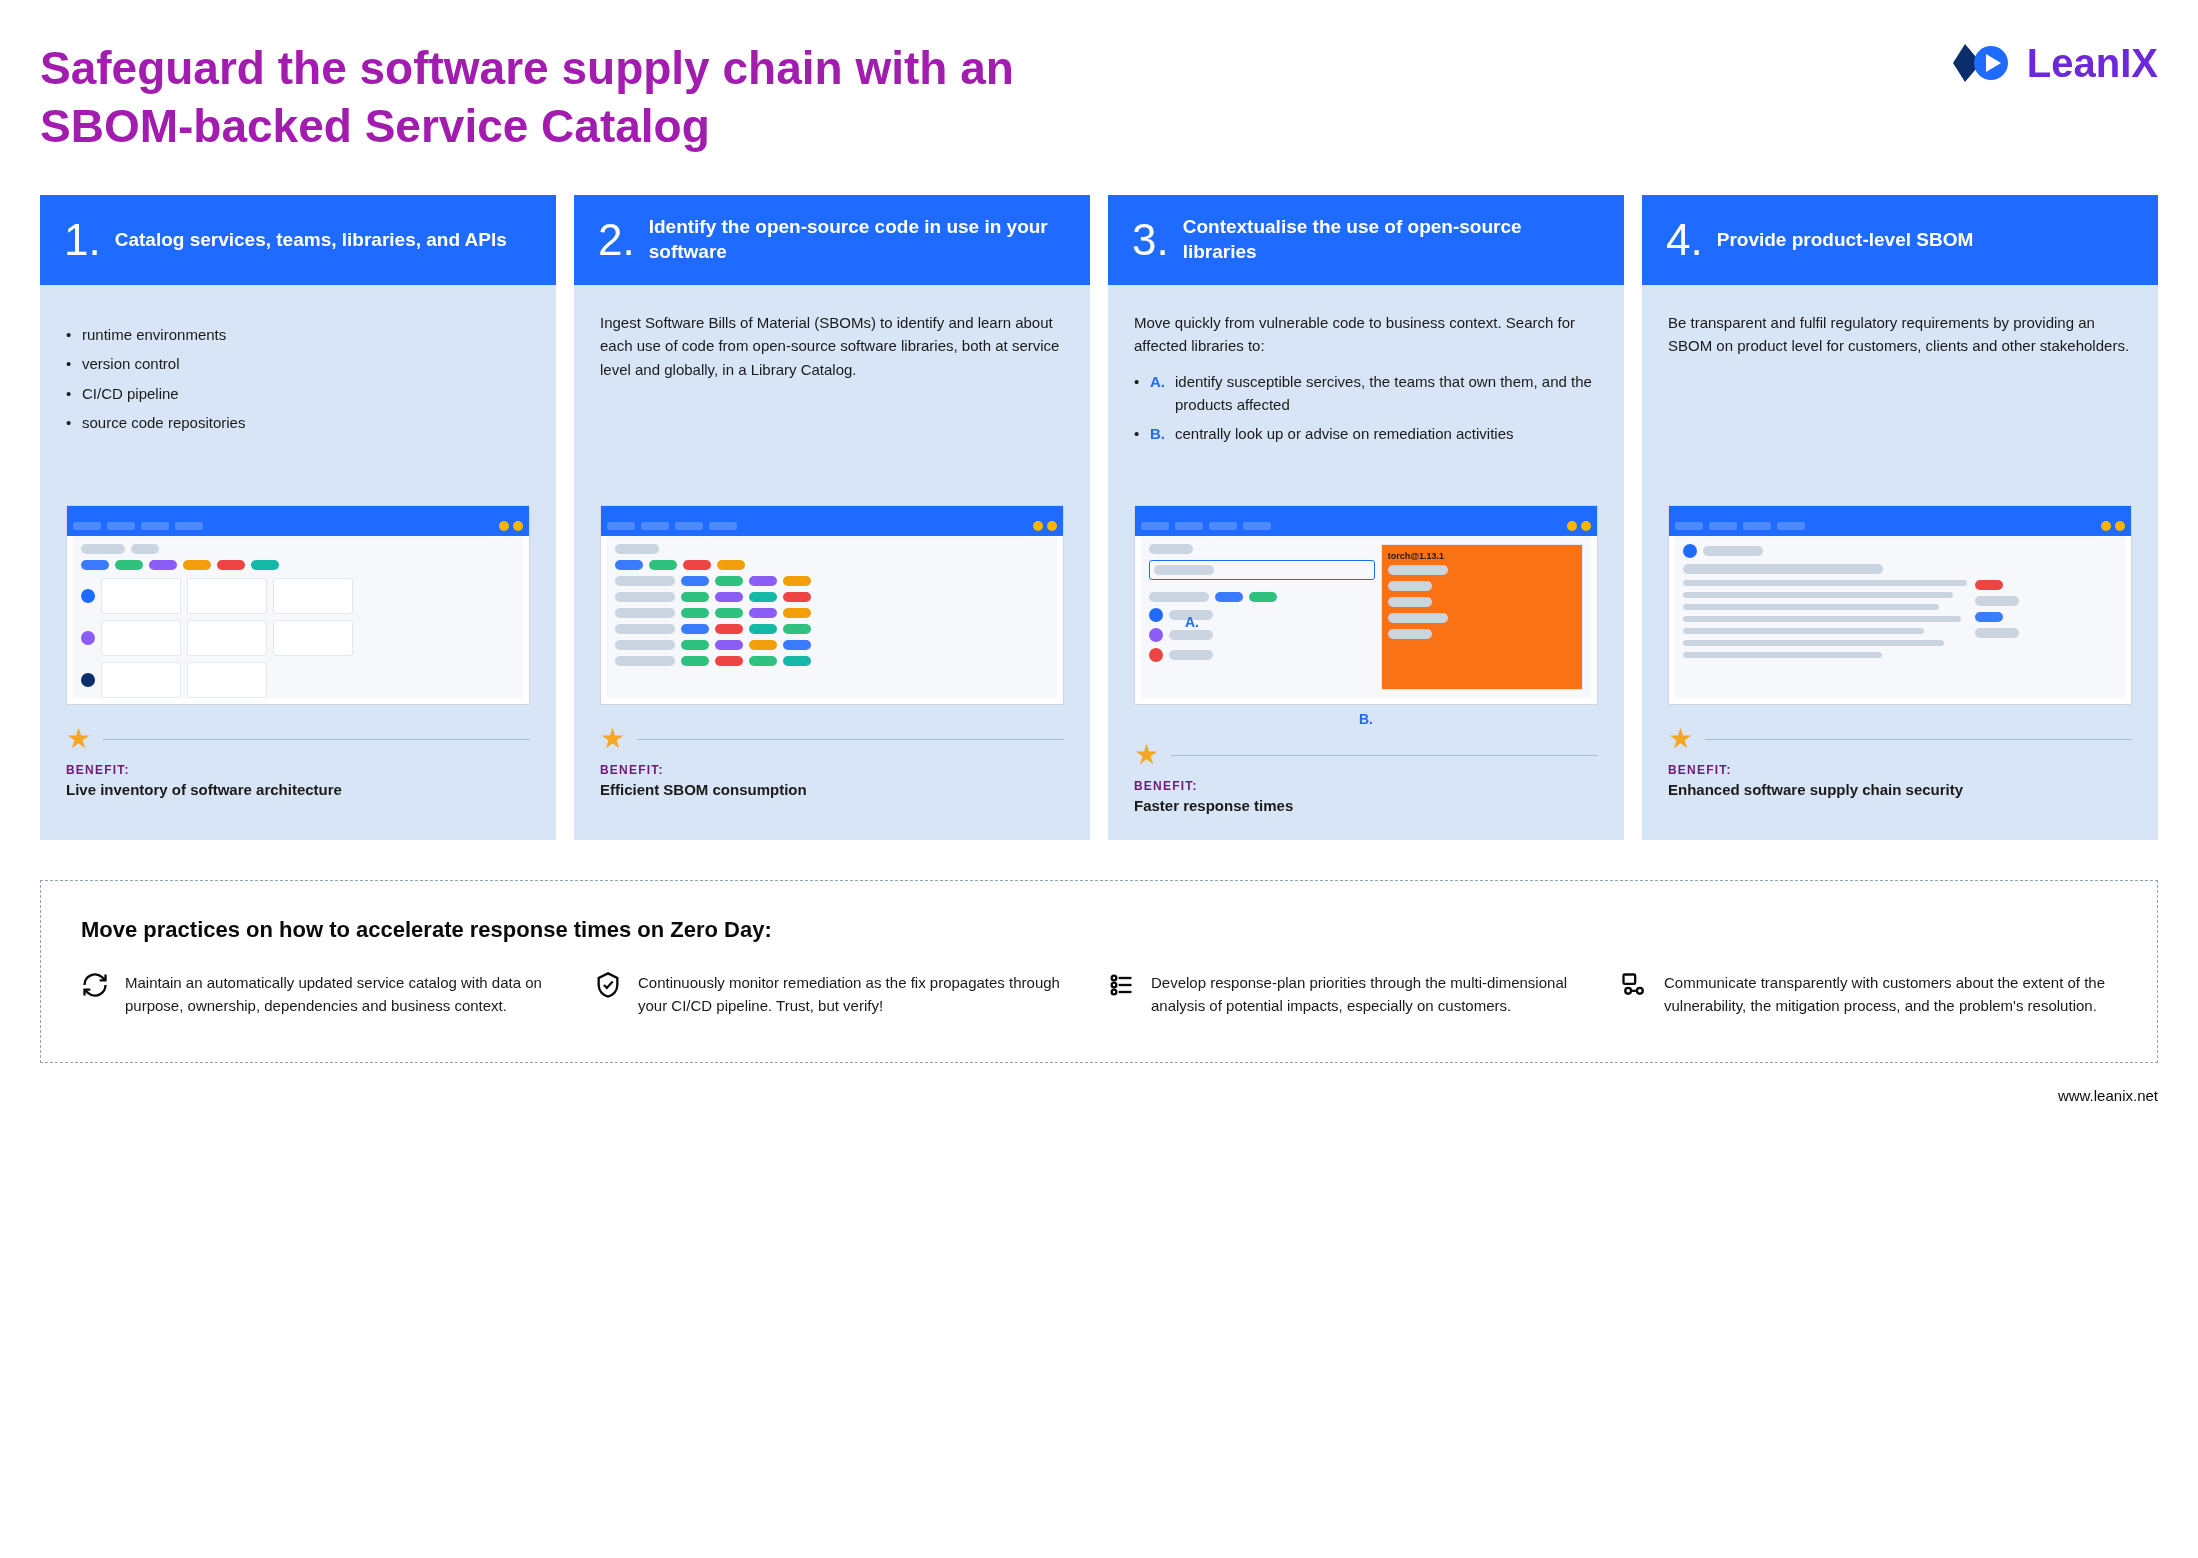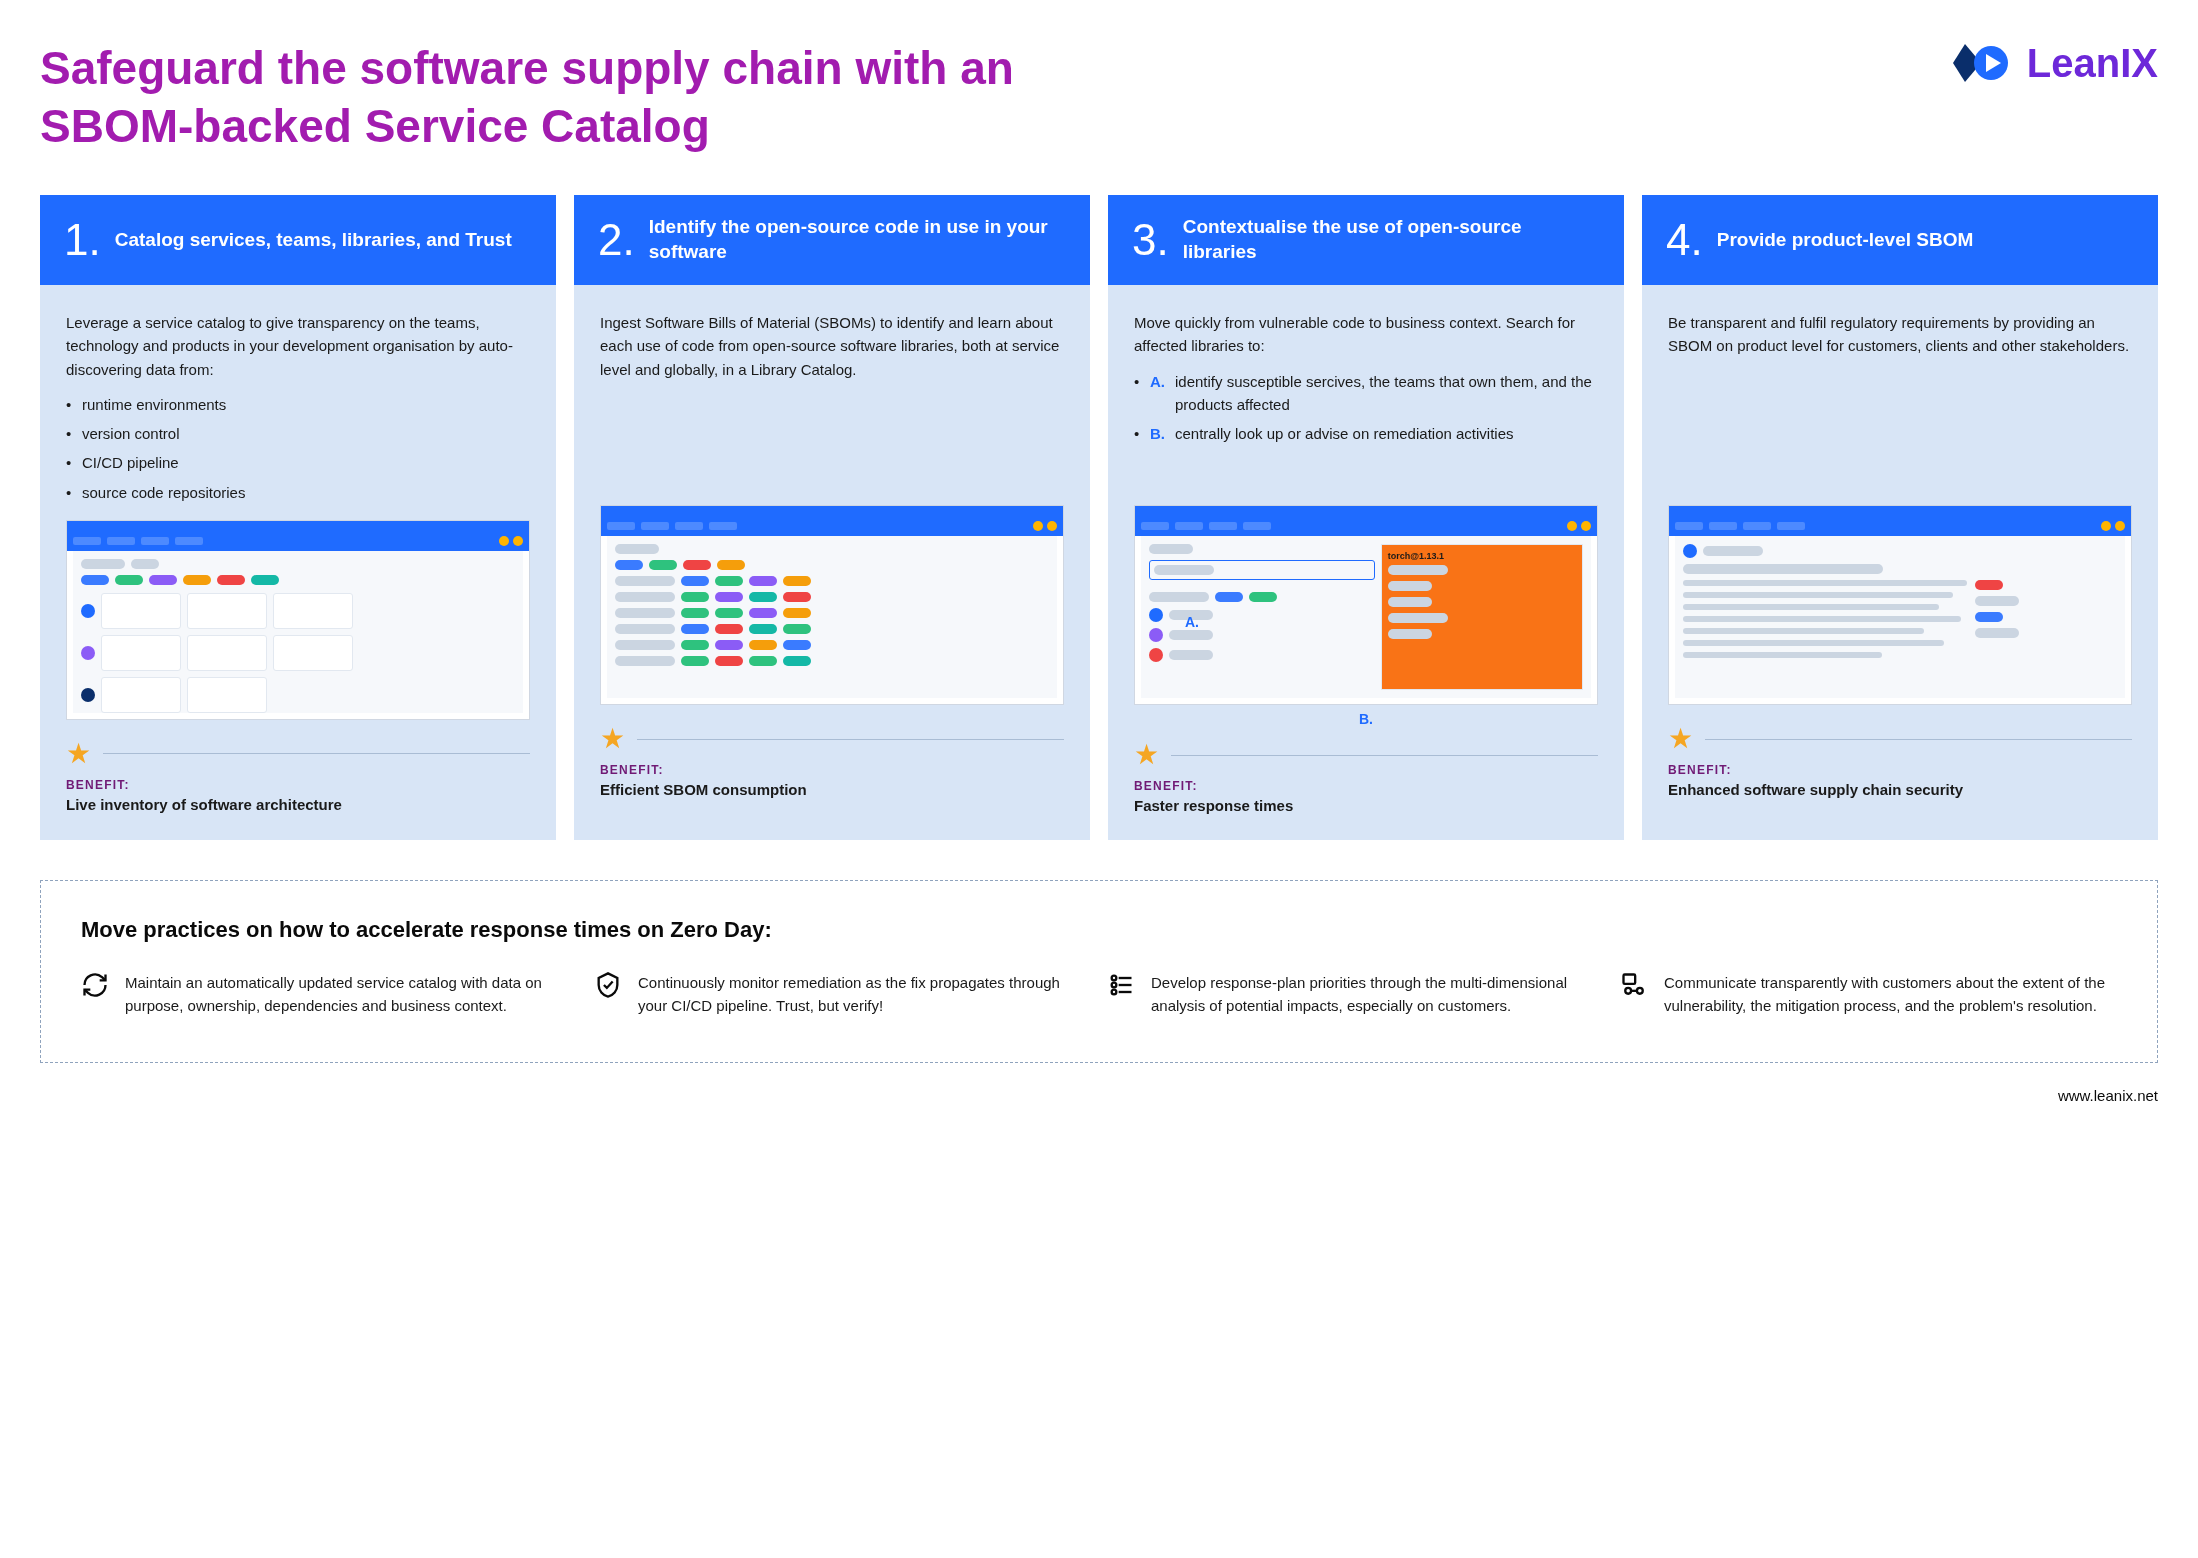--- a/index.html
+++ b/index.html
@@ -74,24 +74,23 @@
     </span>
     <span class="logo-text">LeanIX</span>
   </div>
 </div>
 
 <div class="cards">
 
   <div class="card">
     <div class="card-head">
       <div class="card-num">1.</div>
-      <div class="card-title">Catalog services, teams, libraries, and Trust</div>
+      <div class="card-title">Catalog services, teams, libraries, and APIs</div>
     </div>
     <div class="card-body">
-      <p>Leverage a service catalog to give transparency on the teams, technology and products in your development organisation by auto-discovering data from:</p>
       <ul>
         <li>runtime environments</li>
         <li>version control</li>
         <li>CI/CD pipeline</li>
         <li>source code repositories</li>
       </ul>
     </div>
     <div class="shot">
       <div class="topbar"></div>
         <div class="navbar">

